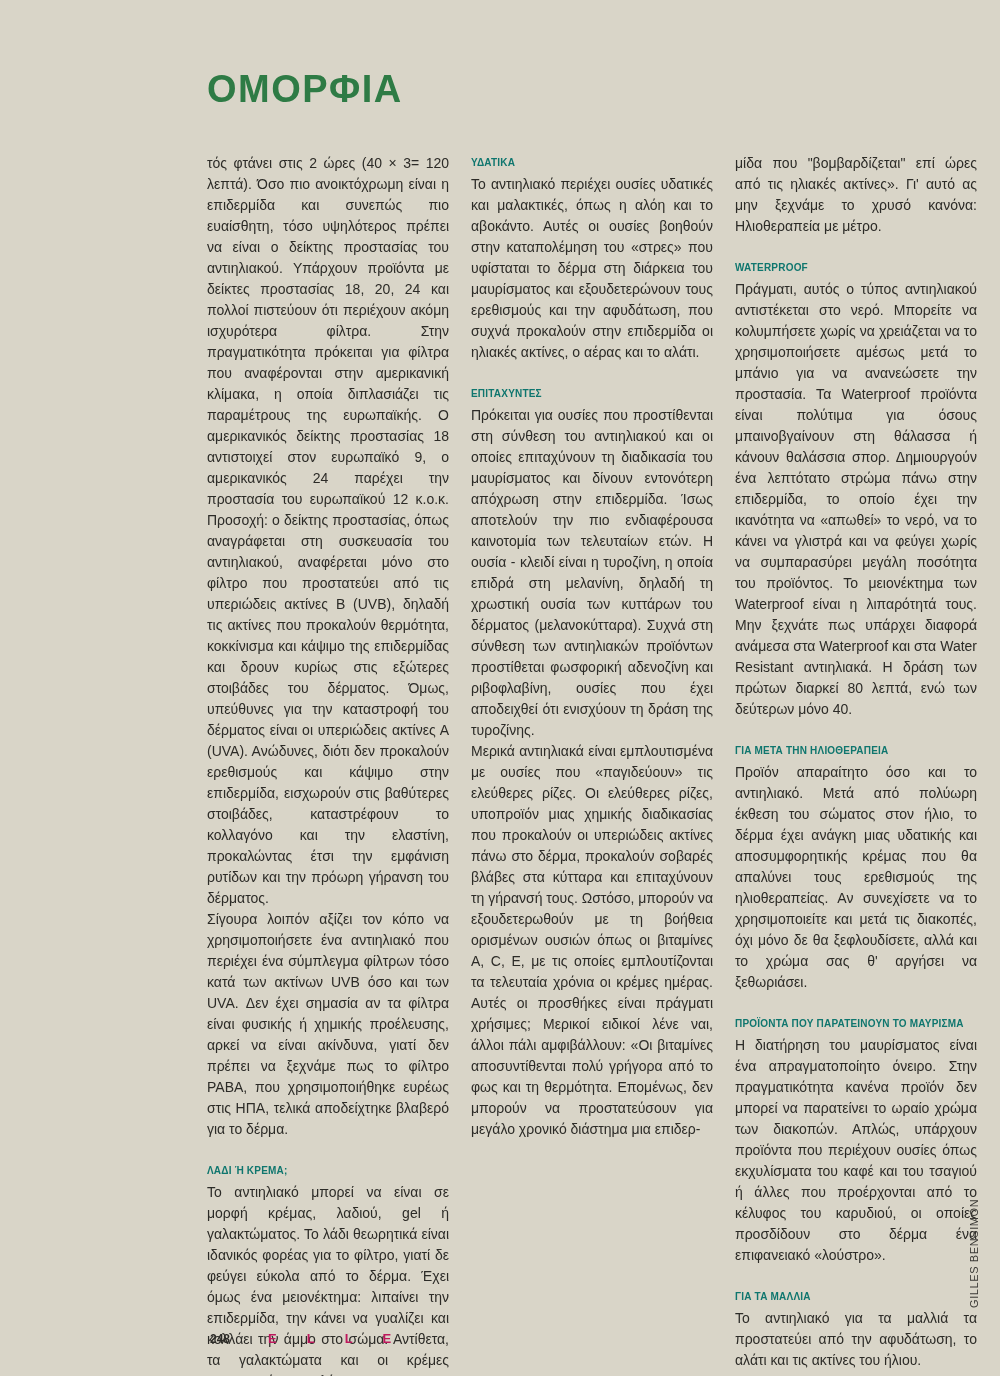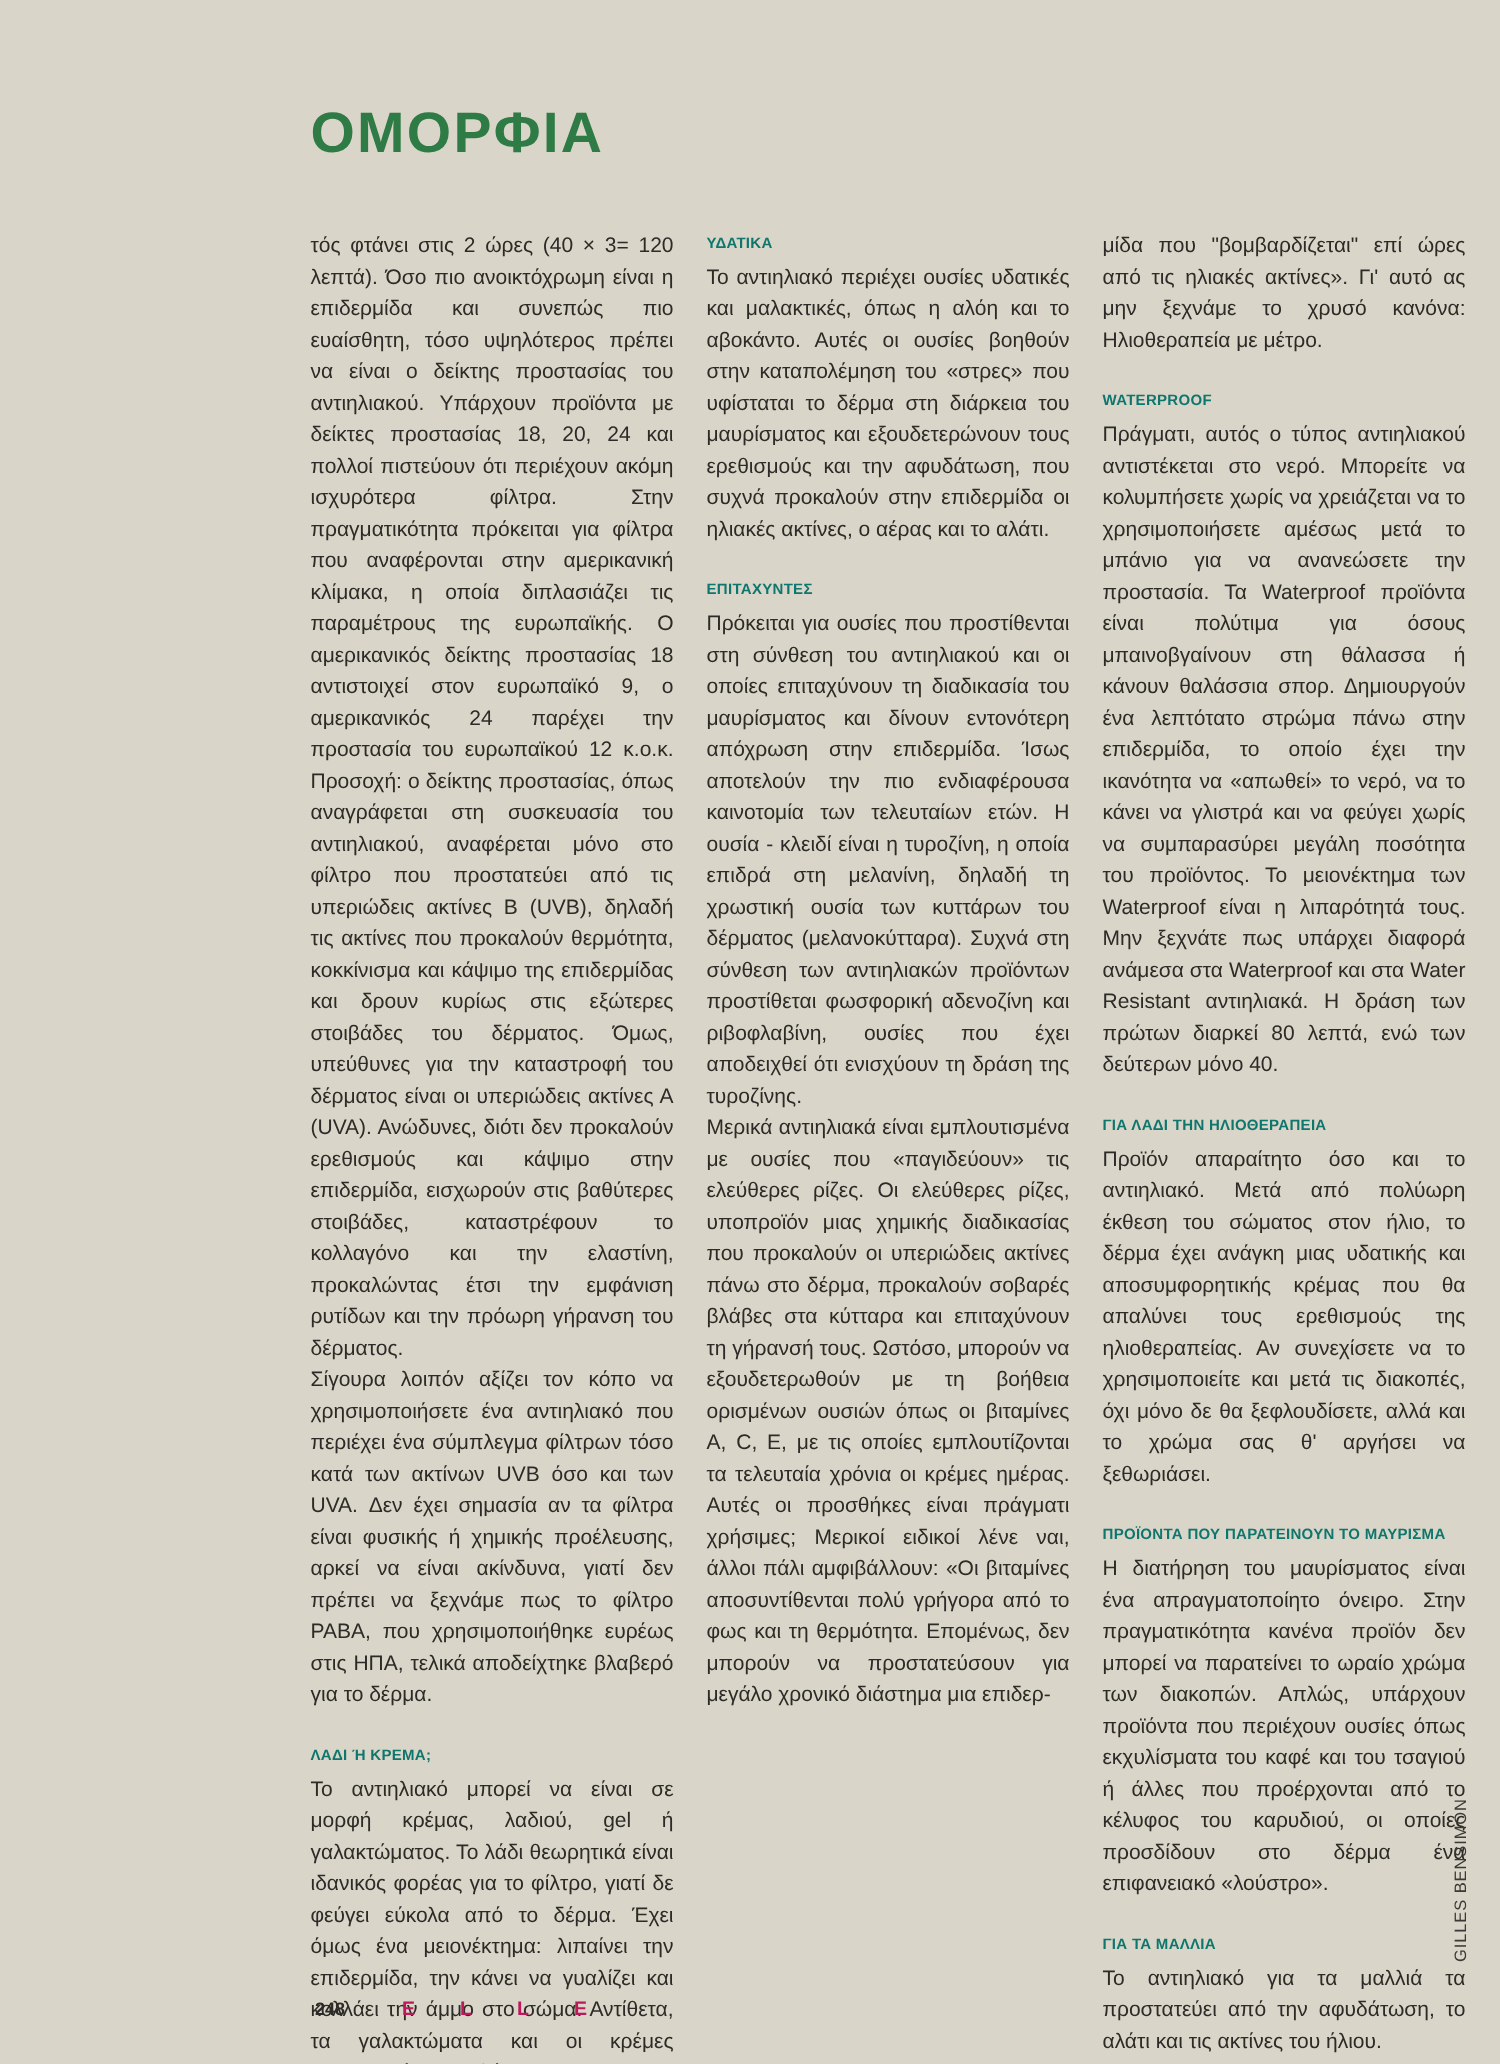--- a/index.html
+++ b/index.html
@@ -96,21 +96,21 @@
         <h2 class="blk-h">ΥΔΑΤΙΚΑ</h2>
         <p class="blk-p">Το αντιηλιακό περιέχει ουσίες υδατικές και μαλακτικές, όπως η αλόη και το αβοκάντο. Αυτές οι ουσίες βοηθούν στην καταπολέμηση του «στρες» που υφίσταται το δέρμα στη διάρκεια του μαυρίσματος και εξουδετερώνουν τους ερεθισμούς και την αφυδάτωση, που συχνά προκαλούν στην επιδερμίδα οι ηλιακές ακτίνες, ο αέρας και το αλάτι.</p>
         <h2 class="blk-h">ΕΠΙΤΑΧΥΝΤΕΣ</h2>
         <p class="blk-p">Πρόκειται για ουσίες που προστίθενται στη σύνθεση του αντιηλιακού και οι οποίες επιταχύνουν τη διαδικασία του μαυρίσματος και δίνουν εντονότερη απόχρωση στην επιδερμίδα. Ίσως αποτελούν την πιο ενδιαφέρουσα καινοτομία των τελευταίων ετών. Η ουσία - κλειδί είναι η τυροζίνη, η οποία επιδρά στη μελανίνη, δηλαδή τη χρωστική ουσία των κυττάρων του δέρματος (μελανοκύτταρα). Συχνά στη σύνθεση των αντιηλιακών προϊόντων προστίθεται φωσφορική αδενοζίνη και ριβοφλαβίνη, ουσίες που έχει αποδειχθεί ότι ενισχύουν τη δράση της τυροζίνης.</p>
         <p class="blk-p">Μερικά αντιηλιακά είναι εμπλουτισμένα με ουσίες που «παγιδεύουν» τις ελεύθερες ρίζες. Οι ελεύθερες ρίζες, υποπροϊόν μιας χημικής διαδικασίας που προκαλούν οι υπεριώδεις ακτίνες πάνω στο δέρμα, προκαλούν σοβαρές βλάβες στα κύτταρα και επιταχύνουν τη γήρανσή τους. Ωστόσο, μπορούν να εξουδετερωθούν με τη βοήθεια ορισμένων ουσιών όπως οι βιταμίνες A, C, E, με τις οποίες εμπλουτίζονται τα τελευταία χρόνια οι κρέμες ημέρας. Αυτές οι προσθήκες είναι πράγματι χρήσιμες; Μερικοί ειδικοί λένε ναι, άλλοι πάλι αμφιβάλλουν: «Οι βιταμίνες αποσυντίθενται πολύ γρήγορα από το φως και τη θερμότητα. Επομένως, δεν μπορούν να προστατεύσουν για μεγάλο χρονικό διάστημα μια επιδερ-</p>
       </div>
     <div class="col">
         <p class="blk-p">μίδα που "βομβαρδίζεται" επί ώρες από τις ηλιακές ακτίνες». Γι' αυτό ας μην ξεχνάμε το χρυσό κανόνα: Ηλιοθεραπεία με μέτρο.</p>
         <h2 class="blk-h">WATERPROOF</h2>
         <p class="blk-p">Πράγματι, αυτός ο τύπος αντιηλιακού αντιστέκεται στο νερό. Μπορείτε να κολυμπήσετε χωρίς να χρειάζεται να το χρησιμοποιήσετε αμέσως μετά το μπάνιο για να ανανεώσετε την προστασία. Τα Waterproof προϊόντα είναι πολύτιμα για όσους μπαινοβγαίνουν στη θάλασσα ή κάνουν θαλάσσια σπορ. Δημιουργούν ένα λεπτότατο στρώμα πάνω στην επιδερμίδα, το οποίο έχει την ικανότητα να «απωθεί» το νερό, να το κάνει να γλιστρά και να φεύγει χωρίς να συμπαρασύρει μεγάλη ποσότητα του προϊόντος. Το μειονέκτημα των Waterproof είναι η λιπαρότητά τους. Μην ξεχνάτε πως υπάρχει διαφορά ανάμεσα στα Waterproof και στα Water Resistant αντιηλιακά. Η δράση των πρώτων διαρκεί 80 λεπτά, ενώ των δεύτερων μόνο 40.</p>
-        <h2 class="blk-h">ΓΙΑ ΛΑΔΙ ΤΗΝ ΗΛΙΟΘΕΡΑΠΕΙΑ</h2>
+        <h2 class="blk-h">ΓΙΑ ΜΕΤΑ ΤΗΝ ΗΛΙΟΘΕΡΑΠΕΙΑ</h2>
         <p class="blk-p">Προϊόν απαραίτητο όσο και το αντιηλιακό. Μετά από πολύωρη έκθεση του σώματος στον ήλιο, το δέρμα έχει ανάγκη μιας υδατικής και αποσυμφορητικής κρέμας που θα απαλύνει τους ερεθισμούς της ηλιοθεραπείας. Αν συνεχίσετε να το χρησιμοποιείτε και μετά τις διακοπές, όχι μόνο δε θα ξεφλουδίσετε, αλλά και το χρώμα σας θ' αργήσει να ξεθωριάσει.</p>
         <h2 class="blk-h">ΠΡΟΪΟΝΤΑ ΠΟΥ ΠΑΡΑΤΕΙΝΟΥΝ ΤΟ ΜΑΥΡΙΣΜΑ</h2>
         <p class="blk-p">Η διατήρηση του μαυρίσματος είναι ένα απραγματοποίητο όνειρο. Στην πραγματικότητα κανένα προϊόν δεν μπορεί να παρατείνει το ωραίο χρώμα των διακοπών. Απλώς, υπάρχουν προϊόντα που περιέχουν ουσίες όπως εκχυλίσματα του καφέ και του τσαγιού ή άλλες που προέρχονται από το κέλυφος του καρυδιού, οι οποίες προσδίδουν στο δέρμα ένα επιφανειακό «λούστρο».</p>
         <h2 class="blk-h">ΓΙΑ ΤΑ ΜΑΛΛΙΑ</h2>
         <p class="blk-p">Το αντιηλιακό για τα μαλλιά τα προστατεύει από την αφυδάτωση, το αλάτι και τις ακτίνες του ήλιου.</p>
       </div>
   </div>
 
   <div class="credit">GILLES BENSIMON</div>
 

